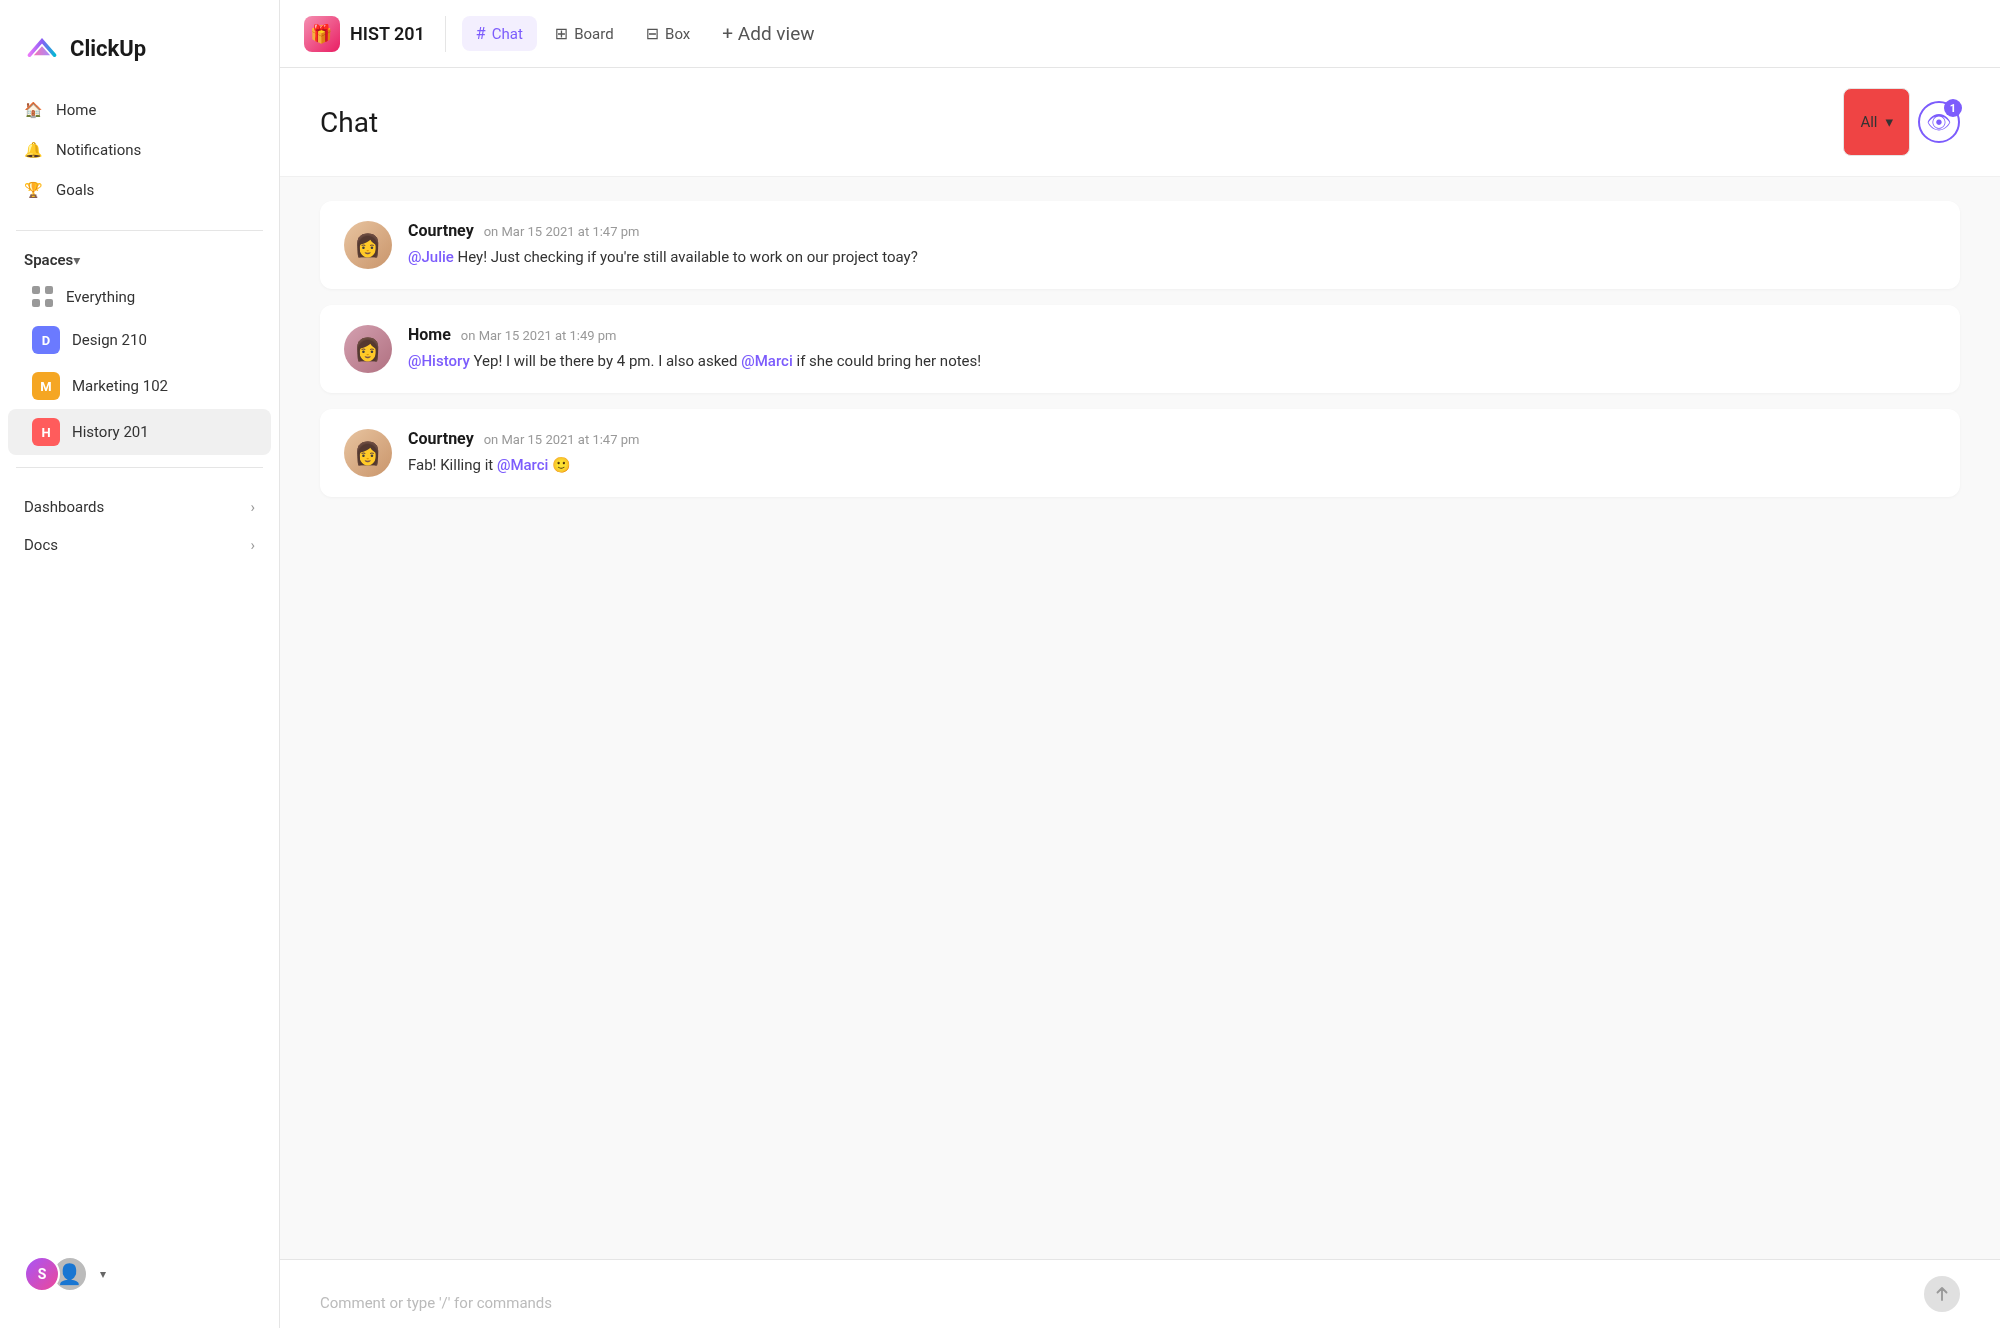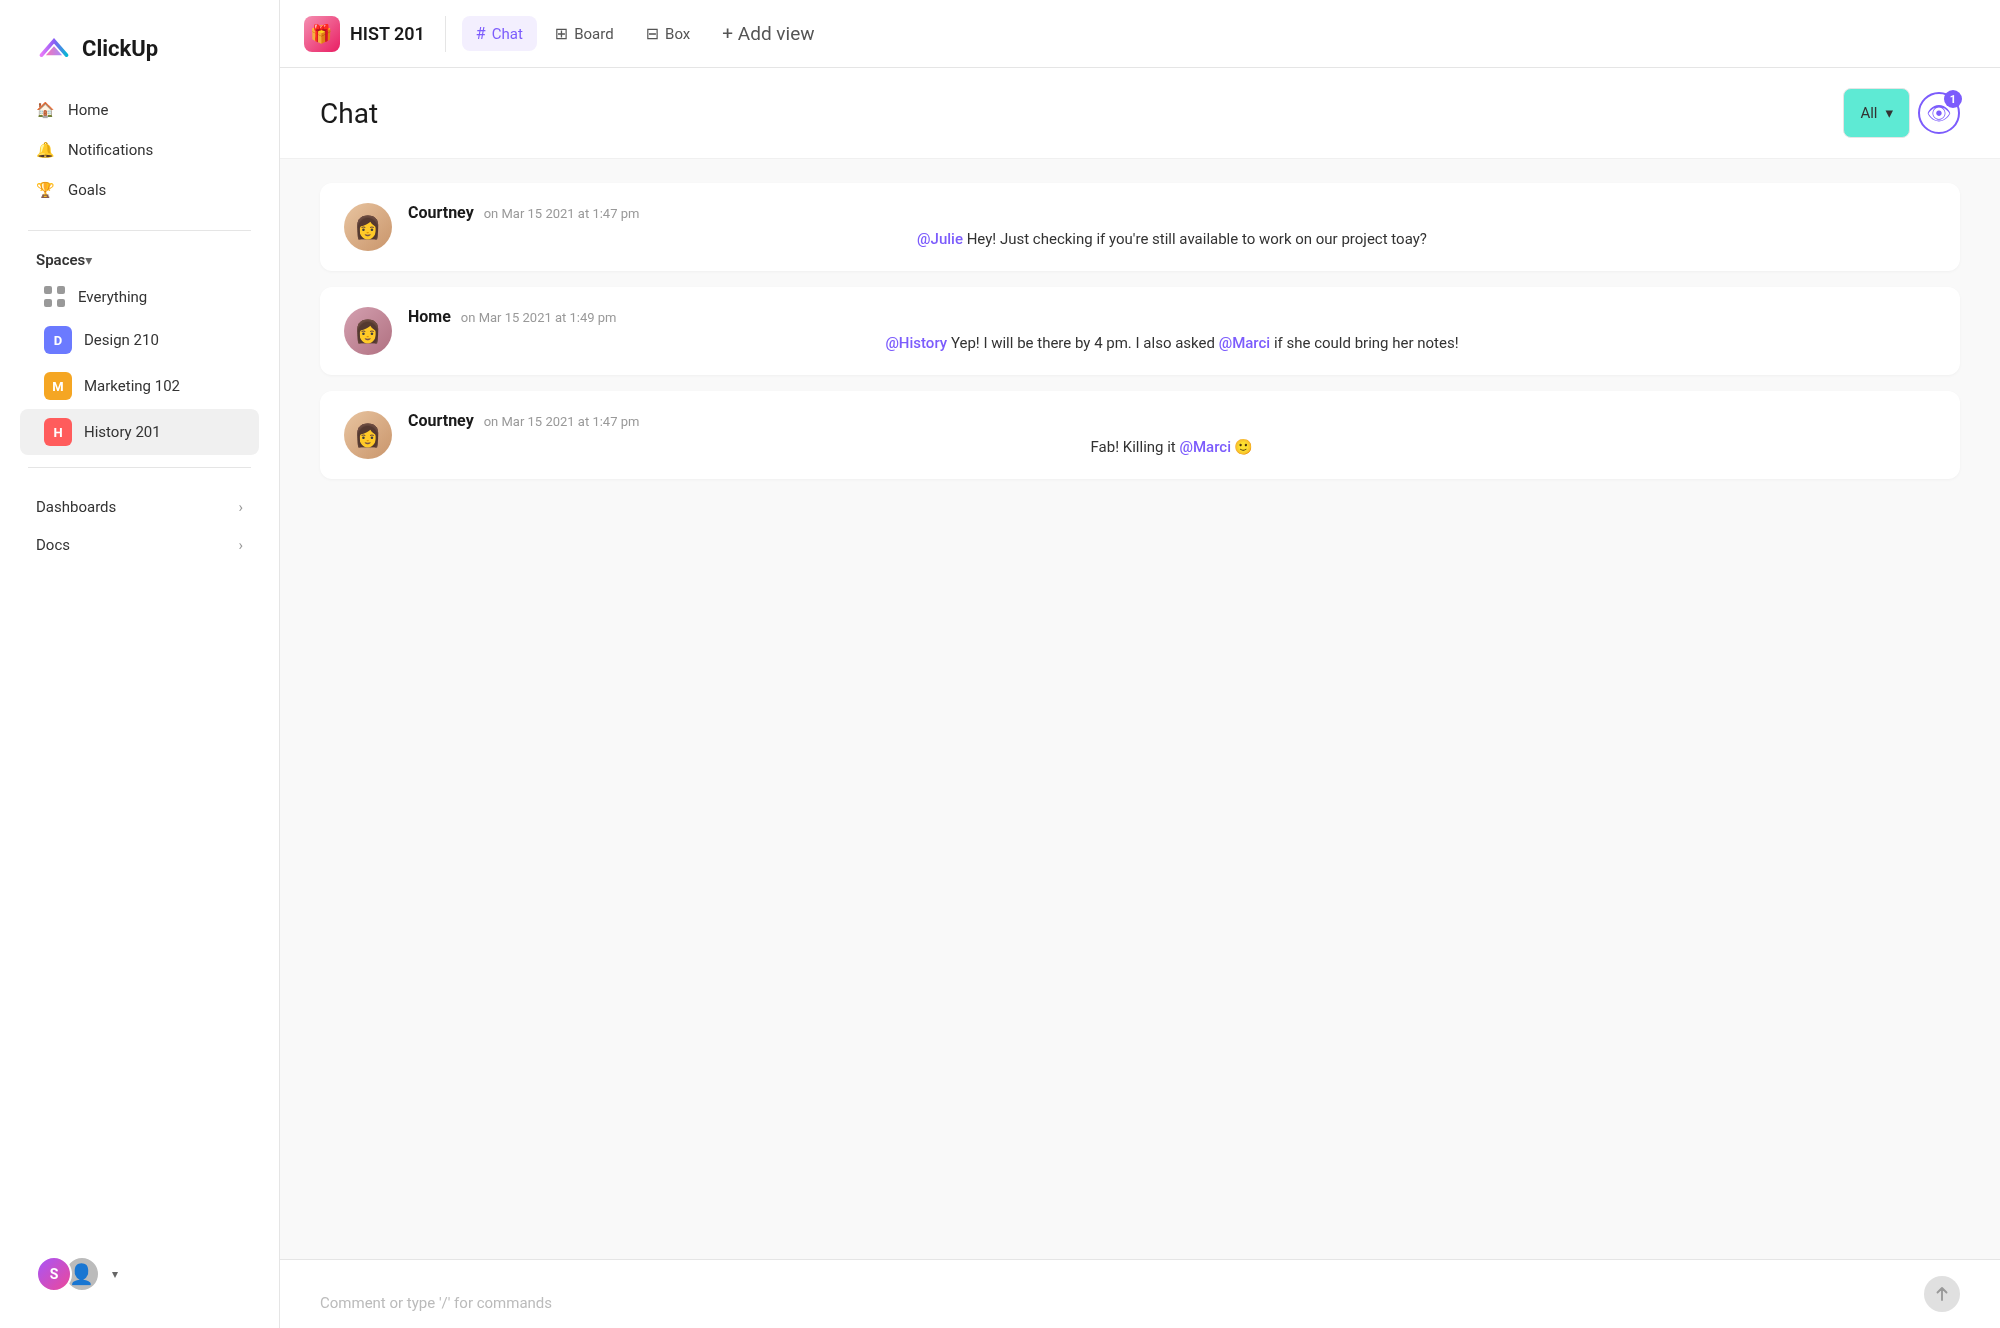--- a/index.html
+++ b/index.html
@@ -12,21 +12,21 @@
     }
 
     
     .sidebar {
       width: 280px;
       min-width: 280px;
       background: #fff;
       border-right: 1px solid #e5e5e5;
       display: flex;
       flex-direction: column;
-      padding: 20px 12px;
+      padding: 20px 0;
       height: 100vh;
       overflow-y: auto;
     }
 
     .logo-area {
       display: flex;
       align-items: center;
       padding: 10px 24px 24px;
       gap: 10px;
     }
@@ -309,27 +309,27 @@
     .chat-filter {
       display: flex;
       align-items: center;
       gap: 8px;
     }
 
     .filter-select {
       display: flex;
       align-items: center;
       gap: 8px;
-      padding: 15px 16px;
+      padding: 24px 16px;
       border: 1px solid #e5e5e5;
       border-radius: 8px;
       font-size: 15px;
       color: #333;
       cursor: pointer;
-      background: #5eead4;
+      background: #ef4444;
     }
 
     .eye-btn {
       position: relative;
       width: 42px;
       height: 42px;
       border-radius: 50%;
       border: 2px solid #7c5cfc;
       display: flex;
       align-items: center;
@@ -418,21 +418,20 @@
 
     .msg-time {
       font-size: 13px;
       color: #999;
     }
 
     .msg-text {
       font-size: 15px;
       color: #333;
       line-height: 1.5;
-      text-align: center;
     }
 
     .mention {
       color: #7c5cfc;
       font-weight: 500;
     }
 
     
     .comment-bar {
       background: #fff;

